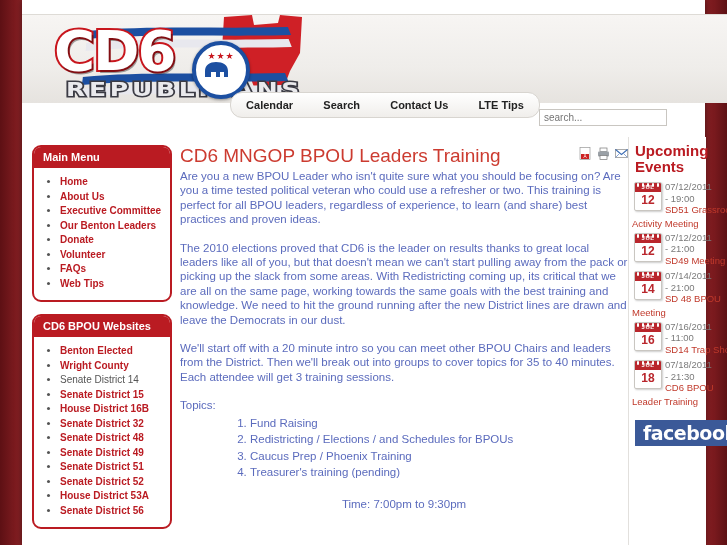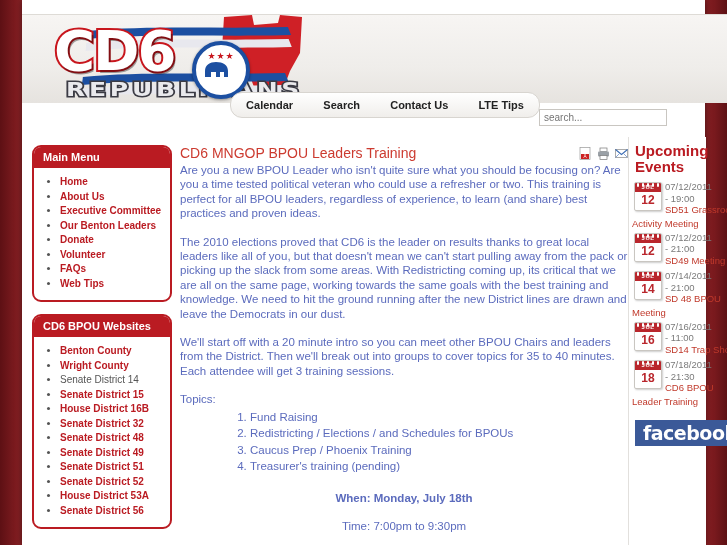--- a/index.html
+++ b/index.html
@@ -122,21 +122,21 @@
     font-size: 10px; line-height: 14.5px; color: #555555;
     list-style: disc; margin: 0; padding: 0;
   }
   .module-body li a {
     color: #ba1b22; font-weight: bold; text-decoration: none;
   }
   .module-body li.plain { color: #555555; font-weight: normal; }
 
   
   .article-title {
-    font-size: 14px; color: #c0392b; margin: 0 0 2px 0; font-weight: normal;
+    font-size: 19px; color: #c0392b; margin: 0 0 2px 0; font-weight: normal;
     color: #cc3b30;
   }
   .icons { position: absolute; right: 0px; top: 2px; display: flex; gap: 5px; }
   .ic { width: 13px; height: 13px; display: inline-block; }
   .article p {
     margin: 0 0 14px 0; font-size: 11.5px; line-height: 14.4px;
     color: #5b6bbd; font-family: "Liberation Sans", sans-serif;
   }
   .article ol { margin: 2px 0 16px 0; padding-left: 70px; }
   .article ol li {
@@ -257,21 +257,21 @@
             <li><a href="#">FAQs</a></li>
             <li><a href="#">Web Tips</a></li>
           </ul>
         </div>
       </div>
 
       <div class="module">
         <div class="module-head">CD6 BPOU Websites</div>
         <div class="module-body">
           <ul>
-            <li><a href="#">Benton County</a></li>
+            <li><a href="#">Benton Elected</a></li>
             <li><a href="#">Wright County</a></li>
             <li class="plain">Senate District 14</li>
             <li><a href="#">Senate District 15</a></li>
             <li><a href="#">House District 16B</a></li>
             <li><a href="#">Senate District 32</a></li>
             <li><a href="#">Senate District 48</a></li>
             <li><a href="#">Senate District 49</a></li>
             <li><a href="#">Senate District 51</a></li>
             <li><a href="#">Senate District 52</a></li>
             <li><a href="#">House District 53A</a></li>
@@ -312,21 +312,20 @@
         <p>We'll start off with a 20 minute intro so you can meet other BPOU Chairs and leaders from the District. Then we'll break out into groups to cover topics for 35 to 40 minutes. Each attendee will get 3 training sessions.</p>
 
         <p style="margin-bottom:2px;">Topics:</p>
         <ol>
           <li>Fund Raising</li>
           <li>Redistricting / Elections / and Schedules for BPOUs</li>
           <li>Caucus Prep / Phoenix Training</li>
           <li>Treasurer's training (pending)</li>
         </ol>
 
-        <p class="when">When:  Monday, July 18th</p>
         <p class="time">Time:   7:00pm to 9:30pm</p>
 
       </div>
     </div>
 
     <div class="col-right">
       <div class="ue-title">Upcoming Events</div>
 
       <div class="event">
         <div class="cal-icon">

